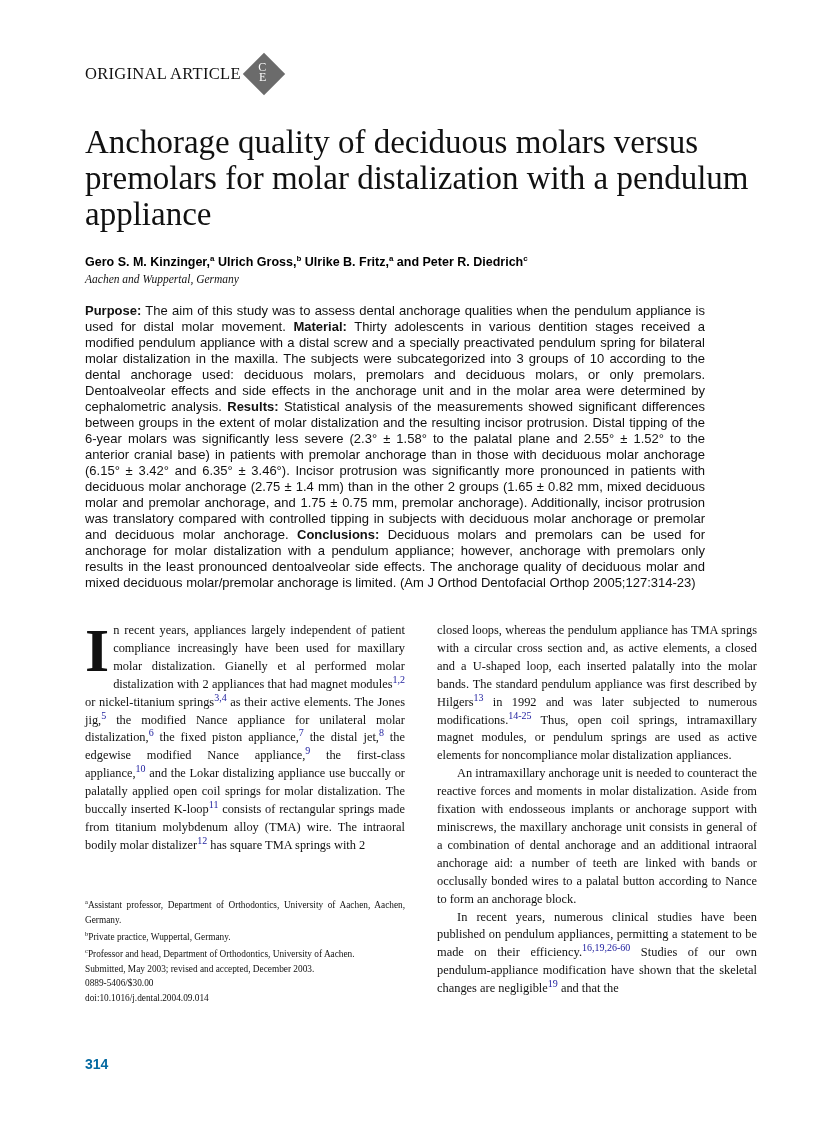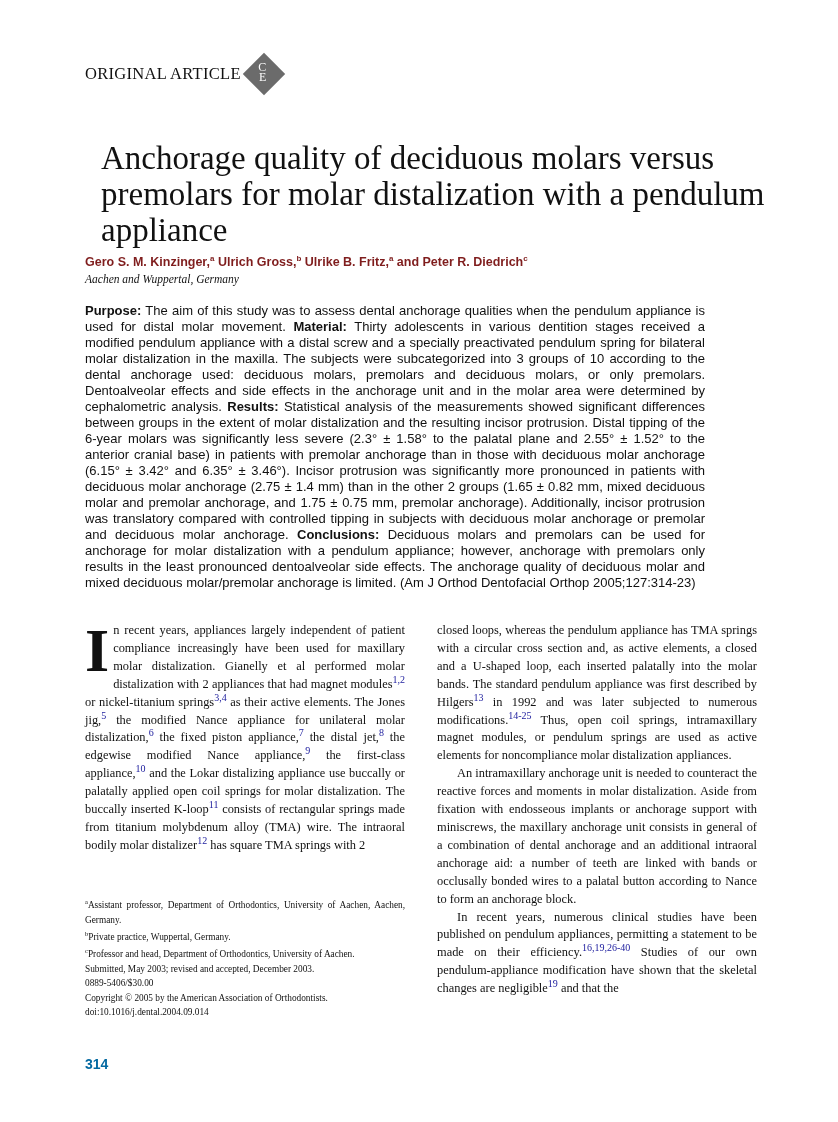--- a/index.html
+++ b/index.html
@@ -4,22 +4,22 @@
 <style>
   html, body { margin: 0; padding: 0; background: #ffffff; }
   body { width: 838px; height: 1122px; position: relative; overflow: hidden; color: #111; }
   .page { position: absolute; left: 0; top: 0; width: 838px; height: 1122px; }
   .header { position: absolute; left: 85px; top: 54px; height: 40px; display: flex; align-items: center; }
   .section-label { font-family: "Liberation Serif", serif; font-size: 16.5px; letter-spacing: 0.3px; color: #111; }
   .ce-badge { margin-left: 8px; width: 30px; height: 30px; background: #6b6b6b; transform: rotate(45deg); position: relative; }
   .ce-badge span { position: absolute; font-family: "Liberation Serif", serif; color: #fff; transform: rotate(-45deg); font-size: 12px; }
   .ce-c { left: 5px; top: 4px; }
   .ce-e { left: 13px; top: 11px; }
-  .title { position: absolute; left: 85px; top: 124px; width: 690px; font-family: "Liberation Serif", serif; font-size: 33px; line-height: 36px; color: #111; margin: 16px; font-weight: normal; }
-  .authors { position: absolute; left: 85px; top: 254px; font-family: "Liberation Sans", sans-serif; font-weight: bold; font-size: 12.5px; color: #7f1d1d; }
+  .title { position: absolute; left: 85px; top: 124px; width: 690px; font-family: "Liberation Serif", serif; font-size: 33px; line-height: 36px; color: #111; margin: 0; font-weight: normal; }
+  .authors { position: absolute; left: 85px; top: 254px; font-family: "Liberation Sans", sans-serif; font-weight: bold; font-size: 12.5px; color: #000000; }
   .authors sup { font-size: 8px; }
   .affil { position: absolute; left: 85px; top: 273px; font-family: "Liberation Serif", serif; font-style: italic; font-size: 11.5px; color: #111; }
   .abstract { position: absolute; left: 85px; top: 303px; width: 620px; font-family: "Liberation Sans", sans-serif; font-size: 13px; line-height: 16px; text-align: justify; color: #111; }
   .abstract b { font-weight: bold; }
   .col { position: absolute; width: 320px; font-family: "Liberation Serif", serif; font-size: 12.4px; line-height: 17.9px; text-align: justify; color: #111; }
   .col-left { left: 85px; top: 622px; }
   .col-right { left: 437px; top: 622px; }
   .col p { margin: 0; }
   .col p.indent { text-indent: 20px; }
   .dropcap { float: left; font-family: "Liberation Serif", serif; font-weight: bold; font-size: 62px; line-height: 52px; margin: 2px 4px 0 0; height: 52px; }
@@ -57,24 +57,23 @@
   <div class="col col-left">
     <p><span class="dropcap">I</span><span>n recent years, appliances largely independent of patient compliance increasingly have been used for maxillary molar distalization. Gianelly et al performed molar distalization with 2 appliances that had magnet modules</span><sup class="ref">1,2</sup><span> or nickel-titanium springs</span><sup class="ref">3,4</sup><span> as their active elements. The Jones jig,</span><sup class="ref">5</sup><span> the modified Nance appliance for unilateral molar distalization,</span><sup class="ref">6</sup><span> the fixed piston appliance,</span><sup class="ref">7</sup><span> the distal jet,</span><sup class="ref">8</sup><span> the edgewise modified Nance appliance,</span><sup class="ref">9</sup><span> the first-class appliance,</span><sup class="ref">10</sup><span> and the Lokar distalizing appliance use buccally or palatally applied open coil springs for molar distalization. The buccally inserted K-loop</span><sup class="ref">11</sup><span> consists of rectangular springs made from titanium molybdenum alloy (TMA) wire. The intraoral bodily molar distalizer</span><sup class="ref">12</sup><span> has square TMA springs with 2</span></p>
   </div>
 
   <div class="footnotes">
     <p><sup>a</sup><span>Assistant professor, Department of Orthodontics, University of Aachen, Aachen, Germany.</span></p>
     <p><sup>b</sup><span>Private practice, Wuppertal, Germany.</span></p>
     <p><sup>c</sup><span>Professor and head, Department of Orthodontics, University of Aachen.</span></p>
     <p>Submitted, May 2003; revised and accepted, December 2003.</p>
     <p>0889-5406/$30.00</p>
-    <p>Copyright © 2005 by the American Association of Orthodontists.</p>
     <p>doi:10.1016/j.dental.2004.09.014</p>
   </div>
 
   <div class="col col-right">
     <p><span>closed loops, whereas the pendulum appliance has TMA springs with a circular cross section and, as active elements, a closed and a U-shaped loop, each inserted palatally into the molar bands. The standard pendulum appliance was first described by Hilgers</span><sup class="ref">13</sup><span> in 1992 and was later subjected to numerous modifications.</span><sup class="ref">14-25</sup><span> Thus, open coil springs, intramaxillary magnet modules, or pendulum springs are used as active elements for noncompliance molar distalization appliances.</span></p>
     <p class="indent">An intramaxillary anchorage unit is needed to counteract the reactive forces and moments in molar distalization. Aside from fixation with endosseous implants or anchorage support with miniscrews, the maxillary anchorage unit consists in general of a combination of dental anchorage and an additional intraoral anchorage aid: a number of teeth are linked with bands or occlusally bonded wires to a palatal button according to Nance to form an anchorage block.</p>
-    <p class="indent"><span>In recent years, numerous clinical studies have been published on pendulum appliances, permitting a statement to be made on their efficiency.</span><sup class="ref">16,19,26-40</sup><span> Studies of our own pendulum-appliance modification have shown that the skeletal changes are negligible</span><sup class="ref">19</sup><span> and that the</span></p>
+    <p class="indent"><span>In recent years, numerous clinical studies have been published on pendulum appliances, permitting a statement to be made on their efficiency.</span><sup class="ref">16,19,26-60</sup><span> Studies of our own pendulum-appliance modification have shown that the skeletal changes are negligible</span><sup class="ref">19</sup><span> and that the</span></p>
   </div>
 
   <div class="page-number">314</div>
 </div>
 
 </body></html>

